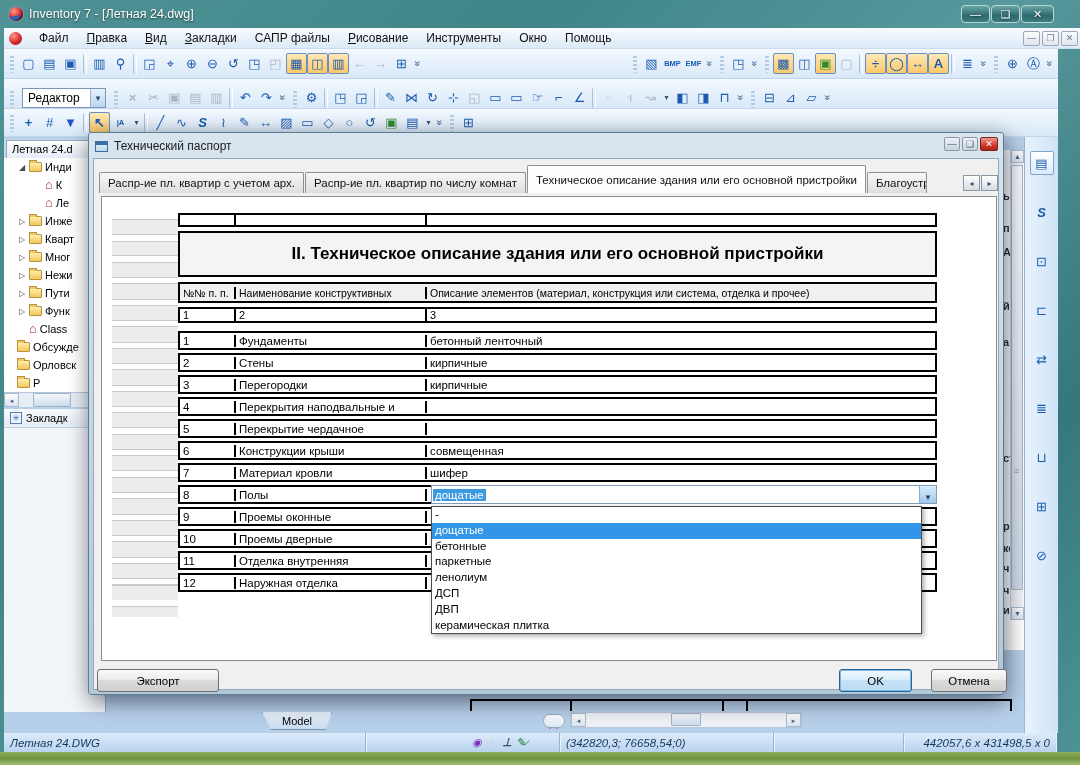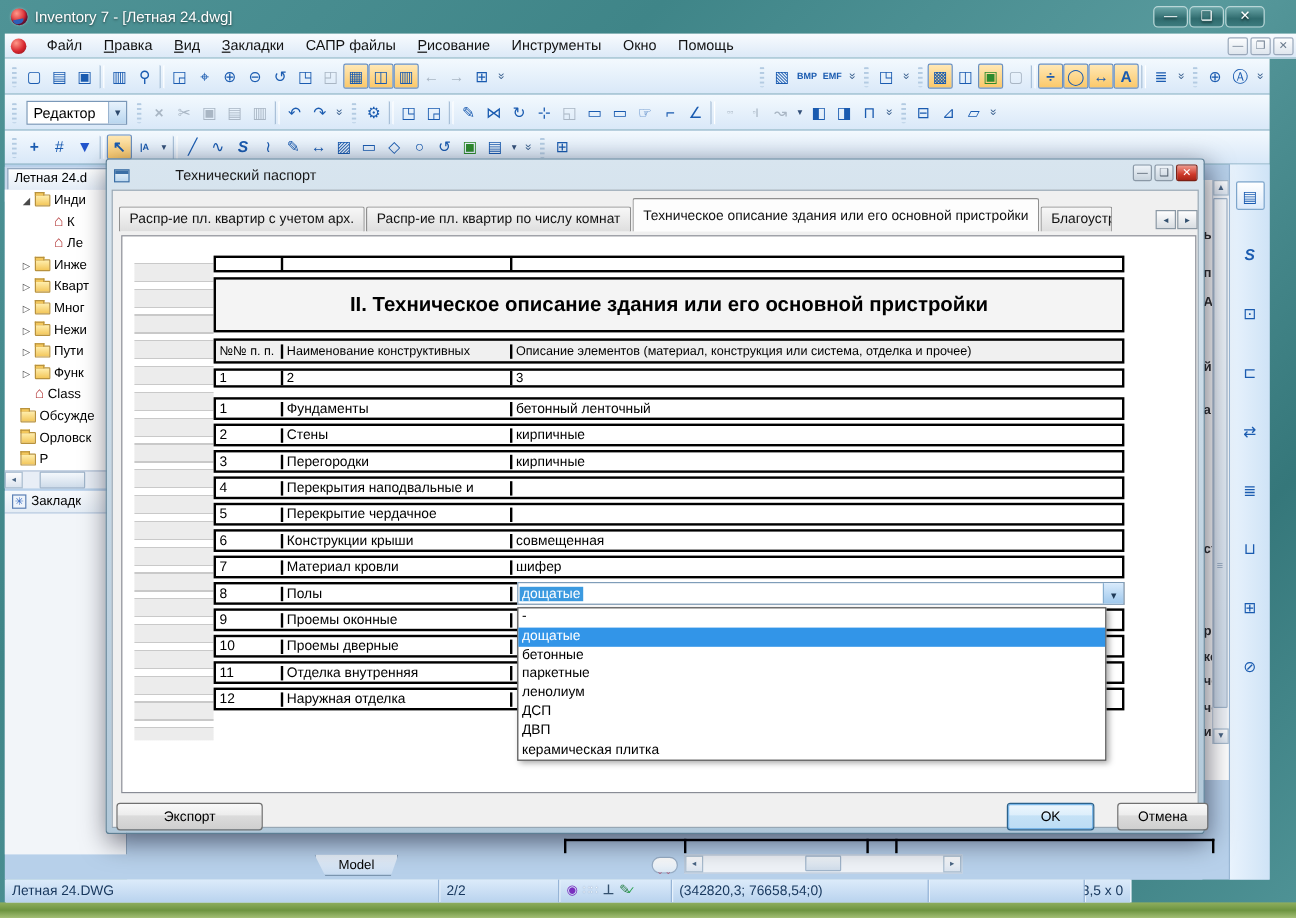--- a/index.html
+++ b/index.html
@@ -28,21 +28,21 @@
   .menu-item:nth-child(2)::first-letter, .menu-item:nth-child(3)::first-letter,
   .menu-item:nth-child(4)::first-letter, .menu-item:nth-child(6)::first-letter,
   .menu-item:nth-child(10)::first-letter { text-decoration:underline; }
   .mdi-controls { margin-left:auto; margin-right:6px; display:flex; gap:2px; }
   .mdibtn { width:17px; height:15px; border:1px solid #9aa8ba; border-radius:2px; color:#6a7a8c; font-size:9px;
             line-height:13px; text-align:center; background:linear-gradient(#fcfdfe,#dfe6ee); }
 
   
   .tb { position:absolute; left:4px; width:1054px; display:flex; align-items:center; padding:0 2px;
         background:linear-gradient(#f3f9fe,#d9e8f8); border-bottom:1px solid #c3d5e9; }
-  .tb1 { top:49px; height:30px; } .tb2 { top:79px; height:30px; } .tb3 { top:109px; height:28px; }
+  .tb1 { top:49px; height:30px; } .tb2 { top:79px; height:30px;align-items:flex-end; } .tb3 { top:109px; height:28px; }
   .tb-right { margin-left:auto; display:flex; align-items:center; }
   .tbtn { width:21px; height:21px; display:flex; align-items:center; justify-content:center; color:#1a5bb0;
           border:1px solid transparent; border-radius:2px; flex:none; }
   .tbtn .glyph { font-size:13px; line-height:1; }
   .tbtn.txt .glyph { font-size:7.5px; font-weight:bold; }
   .tbtn.dd { width:11px; } .tbtn.dd .glyph { font-size:8px; color:#33507a; }
   .tbtn.hl { background:linear-gradient(#ffe8b5,#fbc869); border-color:#6b90bf; }
   .tbtn.dis { color:#a9b6c4; }
   .tbtn.green .glyph { color:#2e8b2e; }
   .tbtn.bold .glyph { font-weight:bold; }
@@ -109,21 +109,21 @@
            background:linear-gradient(90deg,#e9f3fd,#cfe3f6); border-left:1px solid #9ab7d4;
            display:flex; flex-direction:column; align-items:center; padding-top:14px; }
   .rtcol .tbtn { margin-bottom:25px; width:24px; height:24px; }
   .rtcol .tbtn.framed { background:linear-gradient(#ffffff,#dceafa); border:1px solid #7fa6cc; }
 
   
   .dialog { position:absolute; left:88px; top:132px; width:916px; height:563px; z-index:10;
             background:linear-gradient(#d8e5ef,#b1c8d9); border:1px solid #5d7f94; border-radius:3px;
             box-shadow:2px 6px 22px rgba(0,0,20,.55); }
   .dlg-title { position:absolute; left:6px; top:4px; height:18px; display:flex; align-items:center;
-               font-size:12px; color:#1a1a1a;gap:32px; }
+               font-size:12px; color:#1a1a1a; }
   .dlg-ico { width:13px; height:11px; border:1px solid #3a6ea5; background:linear-gradient(#eaf3fb,#bcd8ef);
              margin-right:6px; position:relative; }
   .dlg-ico::before { content:""; position:absolute; left:0; top:0; right:0; height:3px; background:#3a6ea5; }
   .dbtns { position:absolute; right:5px; top:4px; display:flex; gap:2px; }
   .dbtn { width:16px; height:14px; border:1px solid #8a98a6; border-radius:2px; font-size:9px; line-height:12px;
           text-align:center; color:#4c5a68; background:linear-gradient(#eef3f8,#c9d4de); }
   .dbtn.close { width:18px; color:#fff; background:linear-gradient(#f09a8e,#cf3a2a 60%,#a82417); border-color:#7c2014; }
   .dlg-inner { position:absolute; left:4px; top:25px; right:4px; bottom:4px; background:#f0f0f0;
                border:1px solid #97a7b4; z-index:1; }
   .dlg-tabs { position:absolute; left:10px; top:32px; height:28px; display:flex; align-items:flex-end; z-index:2; }
@@ -178,22 +178,22 @@
   .model-tab { position:absolute; left:262px; top:712px; width:70px; height:18px; z-index:3; font-size:11px;
                display:flex; align-items:center; justify-content:center; color:#1c3least0;
                background:linear-gradient(#eaf2fb,#c9dcf1); border:1px solid #7a94ae; border-top:none;
                clip-path:polygon(0 0,100% 0,91% 100%,13% 100%); }
   .expand-btn { position:absolute; left:543px; top:714px; width:22px; height:14px; border-radius:7px; z-index:3;
                 border:1px solid #98aec6; background:linear-gradient(#ffffff,#dce8f4); text-align:center; }
   .expand-btn::before { content:"⌄⌄"; font-size:7px; letter-spacing:1px; color:#b05a7a; line-height:10px; }
   .hscroll2 { position:absolute; left:570px; top:712px; width:232px; height:16px; background:#eef2f7;
               border:1px solid #b9c8da; display:flex; z-index:3; }
   .hscroll2 .sb-thumb { left:85px; top:0; width:30px; height:13px; }
-  .statusbar { position:absolute; left:4px; top:733px; width:938px; height:19px; display:flex; align-items:flex-end;
-               background:linear-gradient(#dcebfa,#b9d3ee); font-size:11.5px; color:#16365c; z-index:5; }
+  .statusbar { position:absolute; left:4px; top:733px; width:1052px; height:19px; display:flex; align-items:flex-start;
+               background:linear-gradient(#dcebfa,#b9d3ee); font-size:11.5px; color:#16365c; z-index:5;font-style:italic; }
   .seg { height:100%; display:flex; align-items:center; border-right:1px solid #96b4d6;
          box-shadow:1px 0 0 #e8f2fc; padding:0 6px; white-space:nowrap; overflow:hidden; }
   .seg.fname { width:362px; } .seg.page { width:100px;margin-top:44px; } .seg.icons { width:94px; gap:4px; }
   .seg.coords { width:214px; } .seg.spare { width:130px; } .seg.dims { flex:1; justify-content:flex-end; border-right:none; }
   .sico { font-size:11px; line-height:1; }
   .osnap { color:#7a2fbf; } .griddots { color:#f4f9ff; text-shadow:0 0 1px #5a7ba0; font-size:10px; }
   .perp { color:#33506e; font-weight:bold; }
   .pencil { color:#1f7a3c; }
   .pencil::after { content:"✓"; color:#22a044; font-size:9px; margin-left:-3px; }
   .bottom-frame { position:absolute; left:0; top:752px; width:1080px; height:13px;

